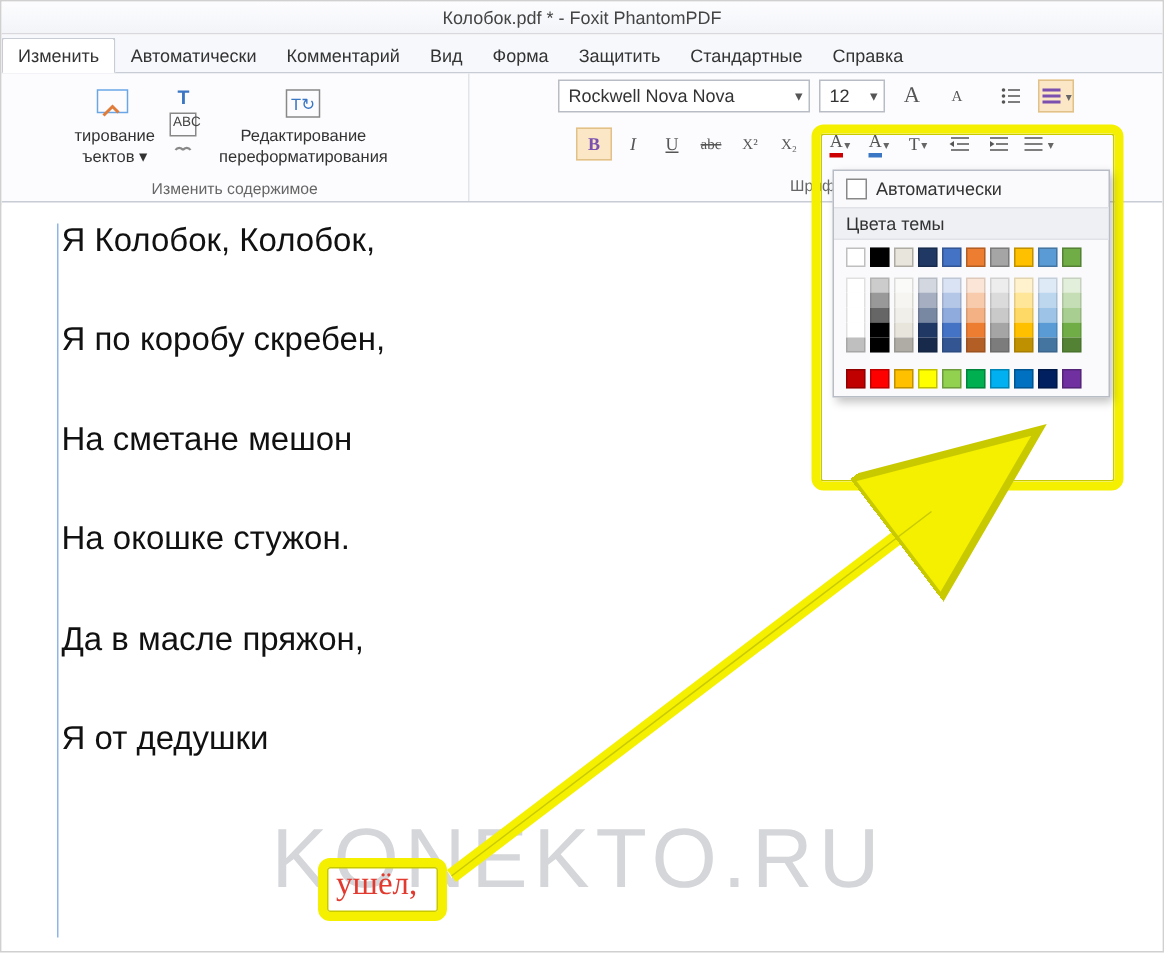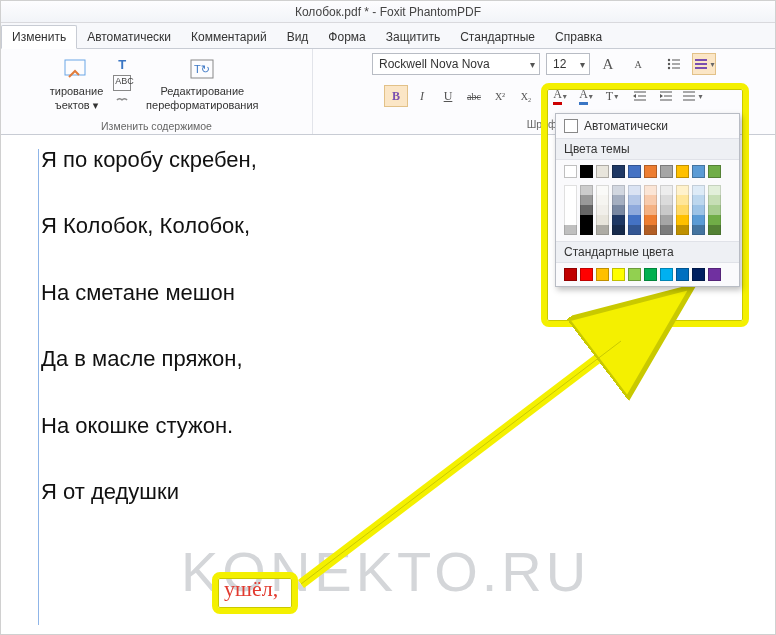--- a/index.html
+++ b/index.html
@@ -176,25 +176,25 @@
     <div class="group-foot">
       <span></span>
       <span>Шрифт</span>
       <span></span>
     </div>
   </div>
 </div>
 
 <div class="page">
   <div class="text-layer">
+    <p>Я Колобок, Колобок,</p>
     <p>Я по коробу скребен,</p>
-    <p>Я Колобок, Колобок,</p>
     <p>На сметане мешон</p>
+    <p>На окошке стужон.</p>
     <p>Да в масле пряжон,</p>
-    <p>На окошке стужон.</p>
     <p>Я от дедушки</p>
   </div>
 </div>
 
 <div class="cursor-line"></div>
 
 <div class="watermark">KONEKTO.RU</div>
 
 <div class="hl-word" style="left:223px; bottom:32px;">ушёл,</div>
 
@@ -294,21 +294,20 @@
         <div class="c" style="background: rgb(68, 116, 160);"></div>
       </div>
       <div class="col">
         <div class="c" style="background: rgb(226, 239, 218);"></div>
         <div class="c" style="background: rgb(198, 222, 181);"></div>
         <div class="c" style="background: rgb(169, 206, 145);"></div>
         <div class="c" style="background: rgb(112, 173, 71);"></div>
         <div class="c" style="background: rgb(84, 130, 53);"></div>
       </div>
     </div>
-  <div class="hdr">Стандартные цвета</div>
   <div class="swatches" id="std-row">
       <div class="c" style="background: rgb(192, 0, 0);"></div>
       <div class="c" style="background: rgb(255, 0, 0);"></div>
       <div class="c" style="background: rgb(255, 192, 0);"></div>
       <div class="c" style="background: rgb(255, 255, 0);"></div>
       <div class="c" style="background: rgb(146, 208, 80);"></div>
       <div class="c" style="background: rgb(0, 176, 80);"></div>
       <div class="c" style="background: rgb(0, 176, 240);"></div>
       <div class="c" style="background: rgb(0, 112, 192);"></div>
       <div class="c" style="background: rgb(0, 32, 96);"></div>

